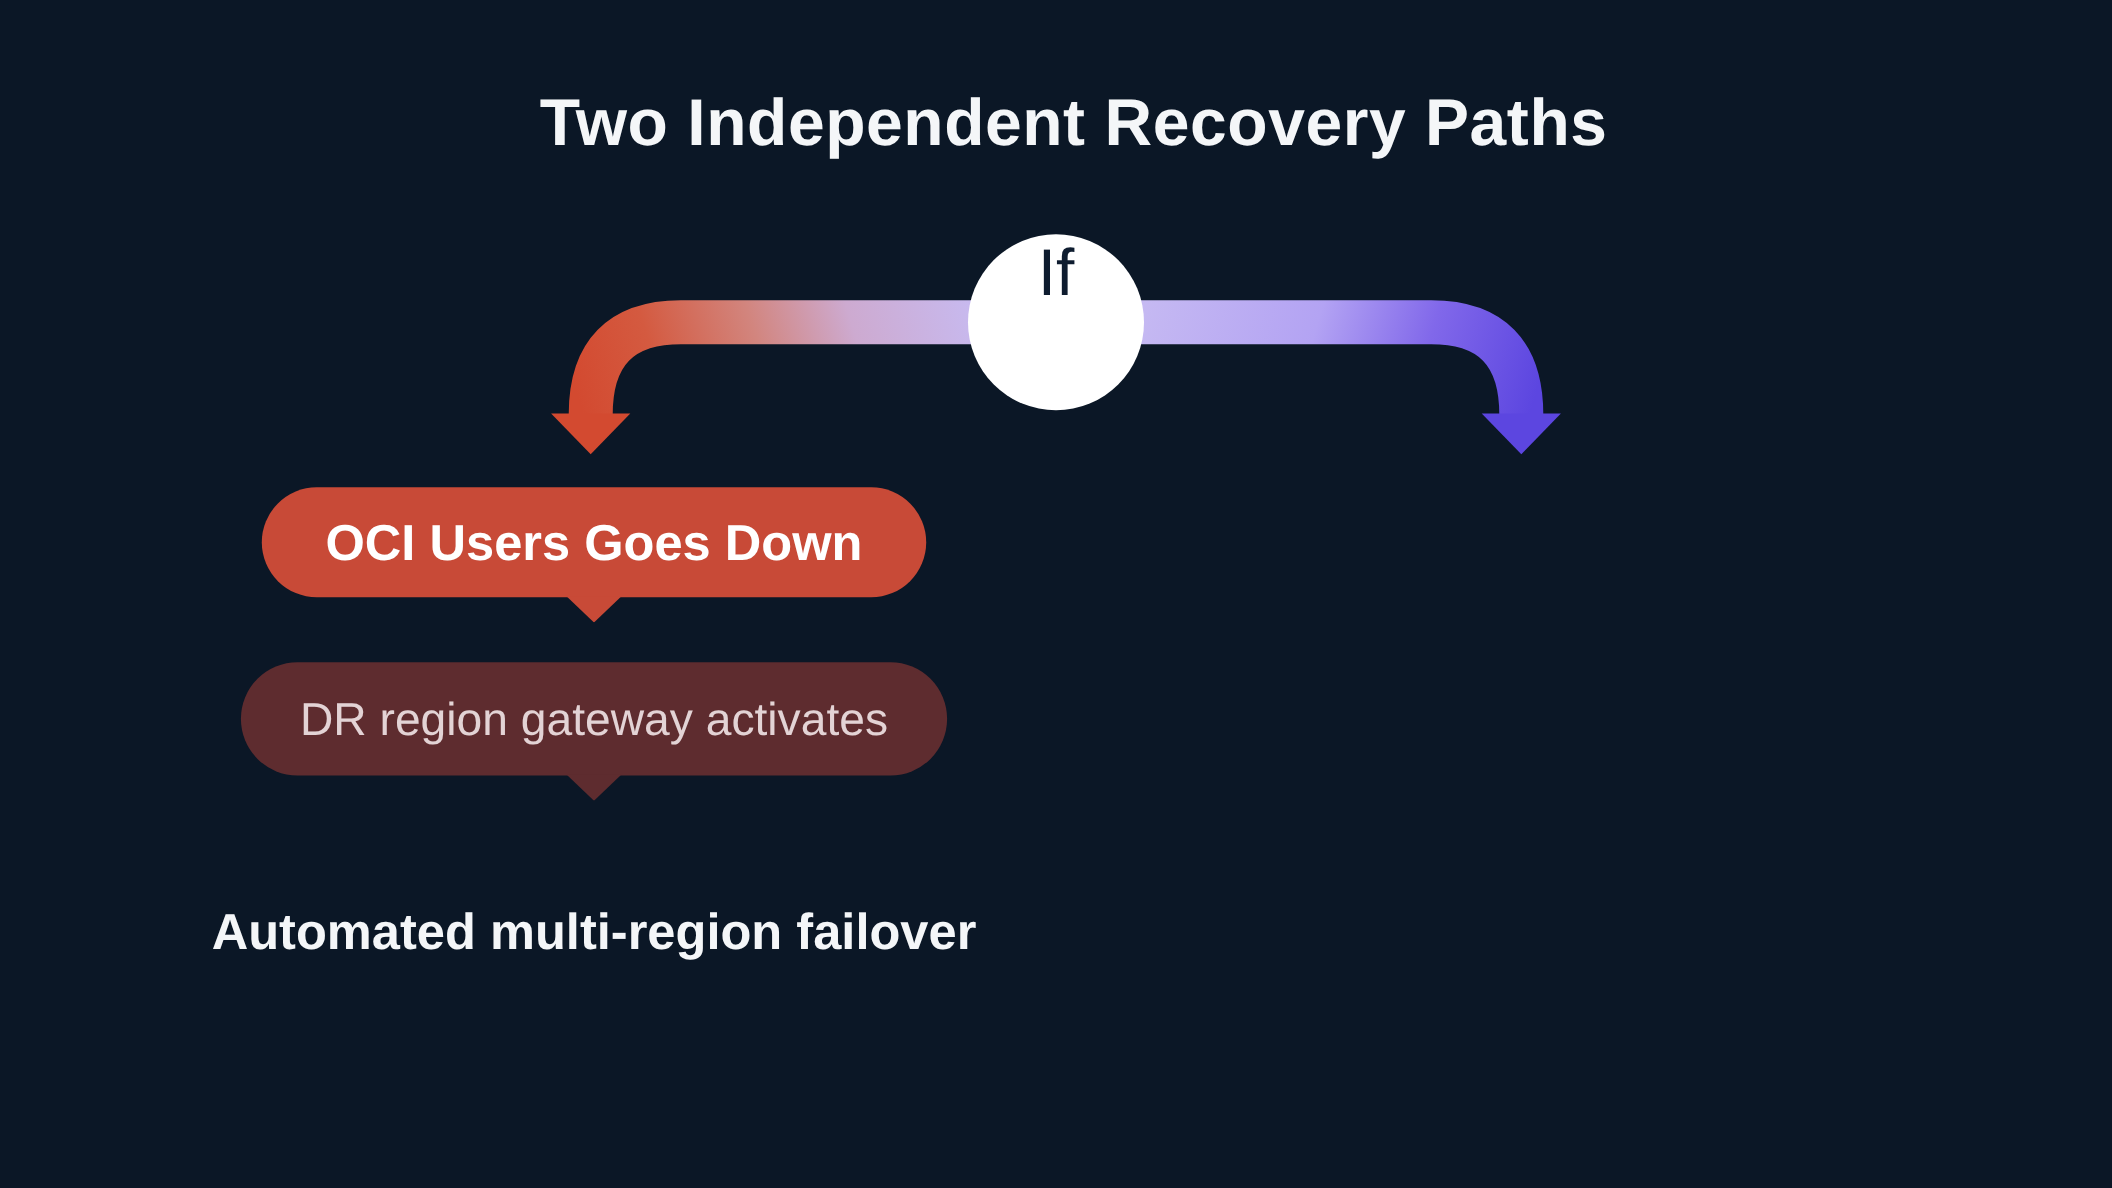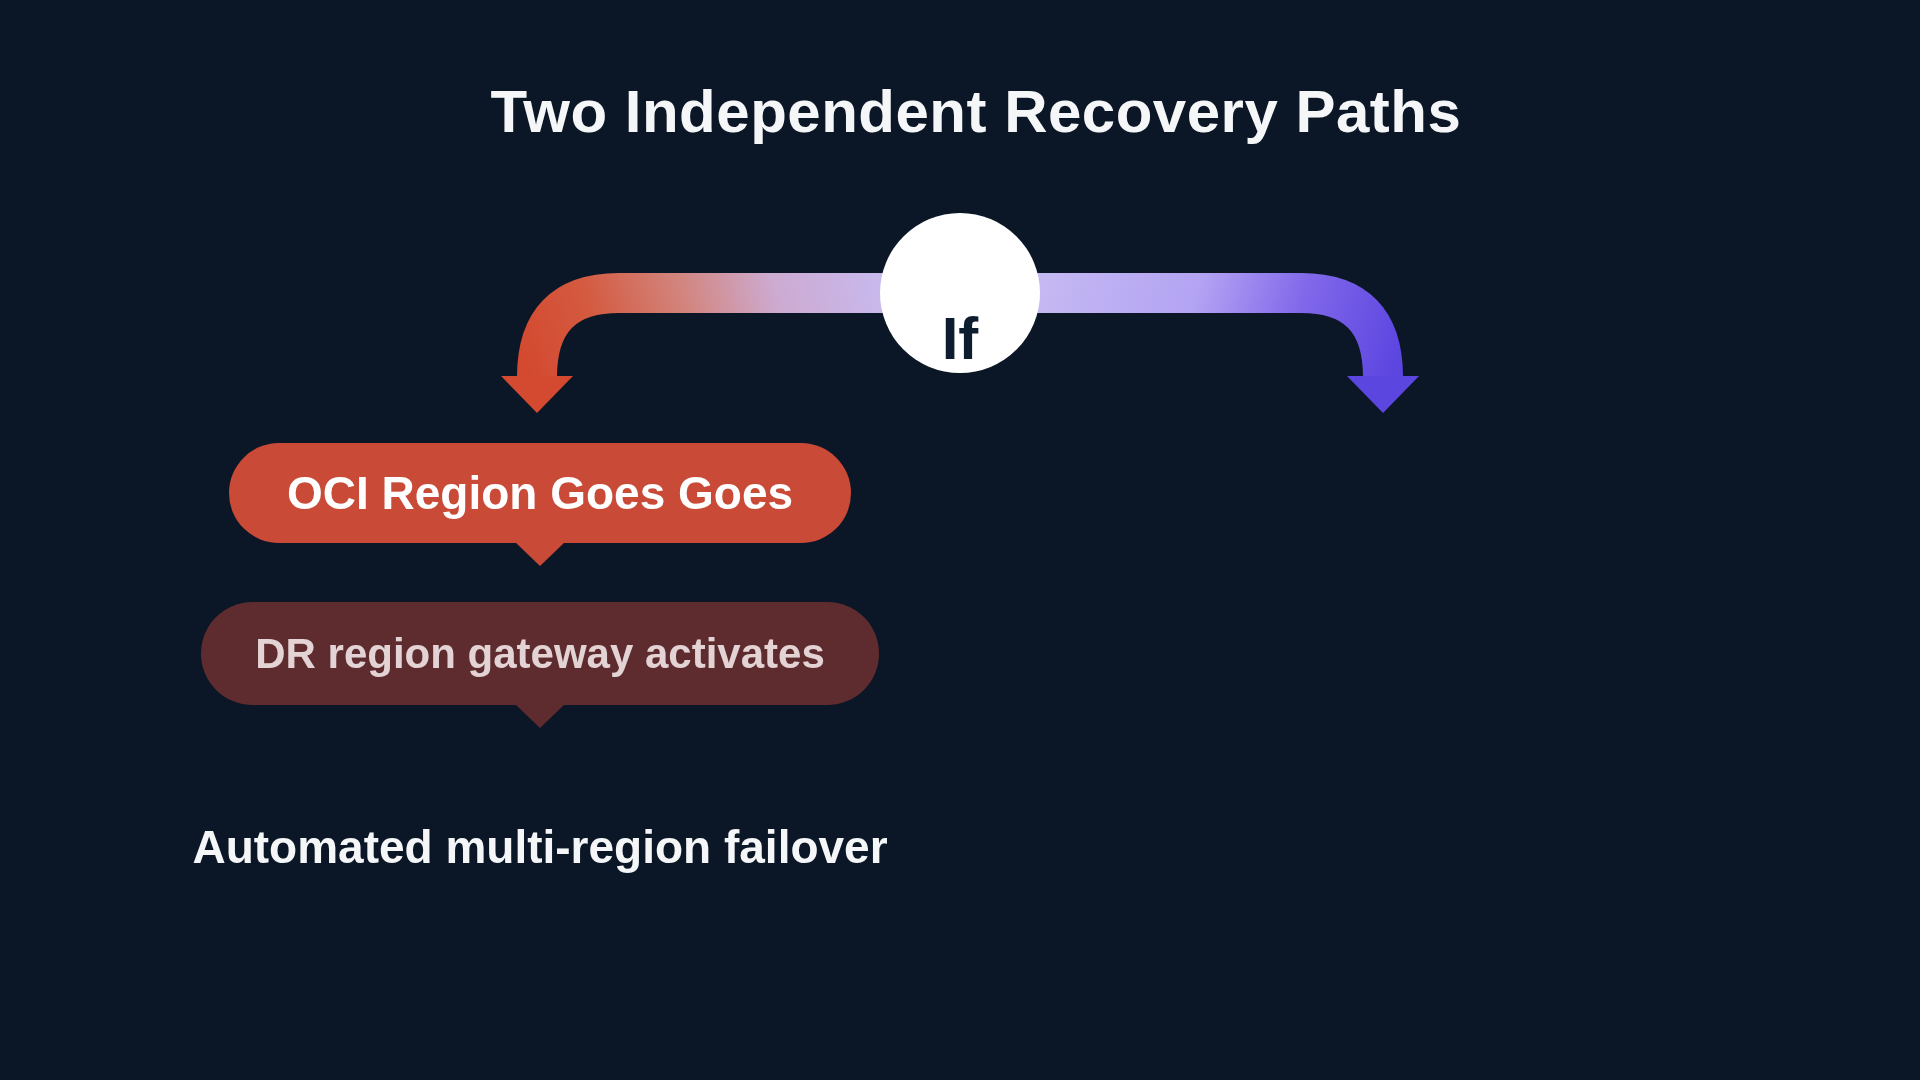--- a/index.html
+++ b/index.html
@@ -10,22 +10,22 @@
   }
   .page-title {
     position:absolute; top:82px; left:0; right:0; margin:0;
     text-align:center; font-size:60px; font-weight:bold; line-height:1;
     letter-spacing:0.5px; color: var(--title-text, #f4f6f8); padding-left: 32px;
   }
   .arrows { position:absolute; left:0; top:0; }
   .if-circle {
     position:absolute; left:880px; top:213px; width:160px; height:160px;
     border-radius:50%; background: var(--if-circle-bg, #ffffff);
-    display:flex; align-items:flex-end; justify-content:center;
-    font-size:60px; font-weight:bold; color: var(--if-text, #0e1c2f);
+    display:flex; align-items:flex-start; justify-content:center;
+    font-size:60px; font-weight:normal; color: var(--if-text, #0e1c2f);
   }
   .col {
     position:absolute; top:443px; width:900px;
     display:flex; flex-direction:column; align-items:center;
   }
   .col-left  { left:90px; }
   .col-right { left:946px; }
   .pill {
     position:relative; display:flex; align-items:center; justify-content:center;
     box-sizing:border-box; white-space:nowrap;
@@ -34,21 +34,21 @@
     content:""; position:absolute; left:50%; bottom:-23px; transform:translateX(-50%);
     width:50px; height:24px; background:inherit;
     clip-path: polygon(0 0, 100% 0, 50% 100%);
   }
   .pill.header {
     height:100px; border-radius:50px; padding:0 58px; margin-bottom:59px;
     font-size:46px; font-weight:bold; color: var(--header-text, #ffffff);
   }
   .pill.step {
     height:103px; border-radius:52px; padding:0 54px; margin-bottom:57px;
-    font-size:42px; font-weight:bold;
+    font-size:42px; font-weight:normal;
   }
   .col-left  .pill.header { background: var(--left-header-bg, #c84a37); }
   .col-left  .pill.step   { background: var(--left-step-bg, #5e2c2f);  color: var(--left-step-text, #e3d3d5); }
   .col-right .pill.header { background: var(--right-header-bg, #5b48e0); }
   .col-right .pill.step   { background: var(--right-step-bg, #352c77); color: var(--right-step-text, #d9d5eb); }
   .outcome {
     margin-top:58px; font-size:46px; font-weight:bold; line-height:54px;
     color: var(--outcome-text, #f4f6f8); white-space:nowrap; 
   }
 </style>
@@ -80,21 +80,21 @@
     <path d="M 960 293 L 1301 293 Q 1383 293 1383 377" stroke="url(#gradR)" stroke-width="40" fill="none"></path>
     <polygon points="1347,376 1419,376 1383,413" fill="var(--right-arrow-tip, #5c46e0)"></polygon>
   </svg>
 
   <div class="if-circle">
     <span>If</span>
   </div>
 
   <div class="col col-left">
     <div class="pill header">
-      <span>OCI Region Goes Goes</span>
+      <span>OCI Users Goes Down</span>
     </div>
     <div class="pill step">
       <span>DR region gateway activates</span>
     </div>
     <div class="outcome">Automated multi-region failover</div>
   </div>
 
 
 </div>
 

